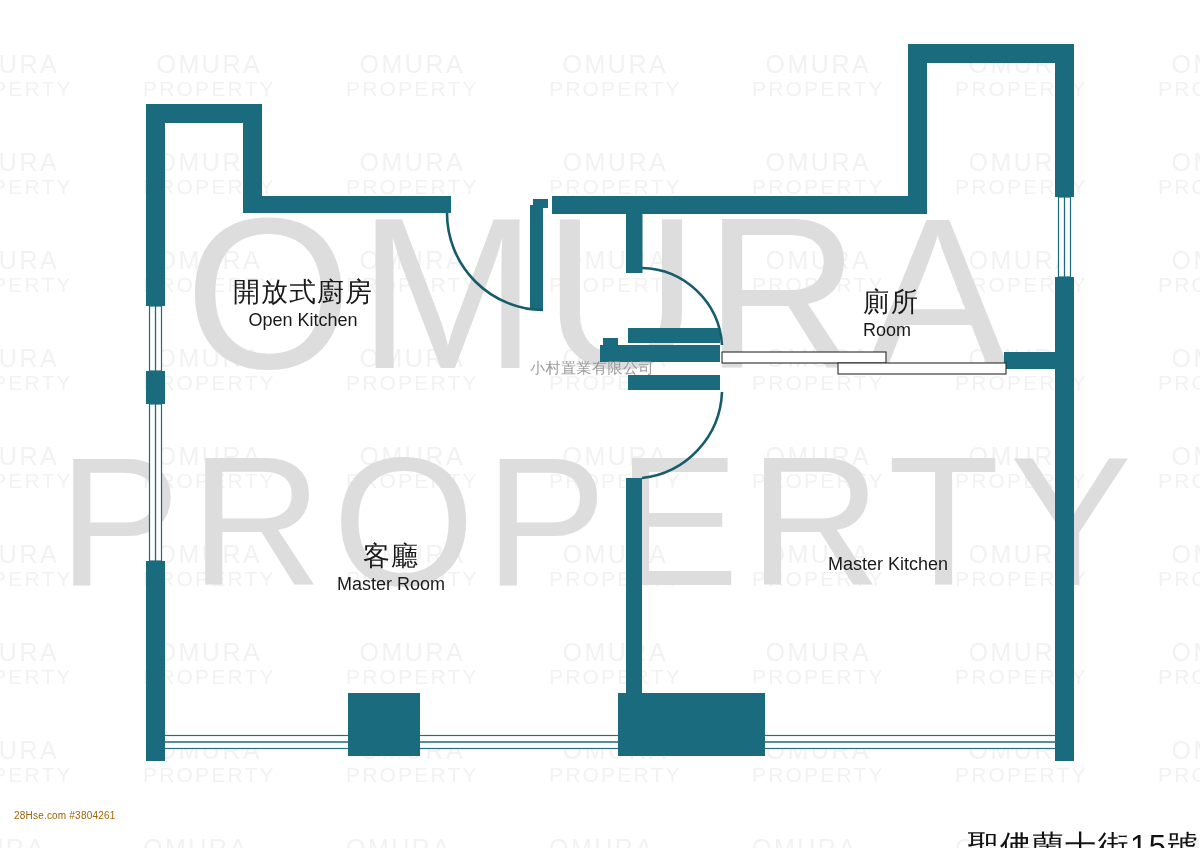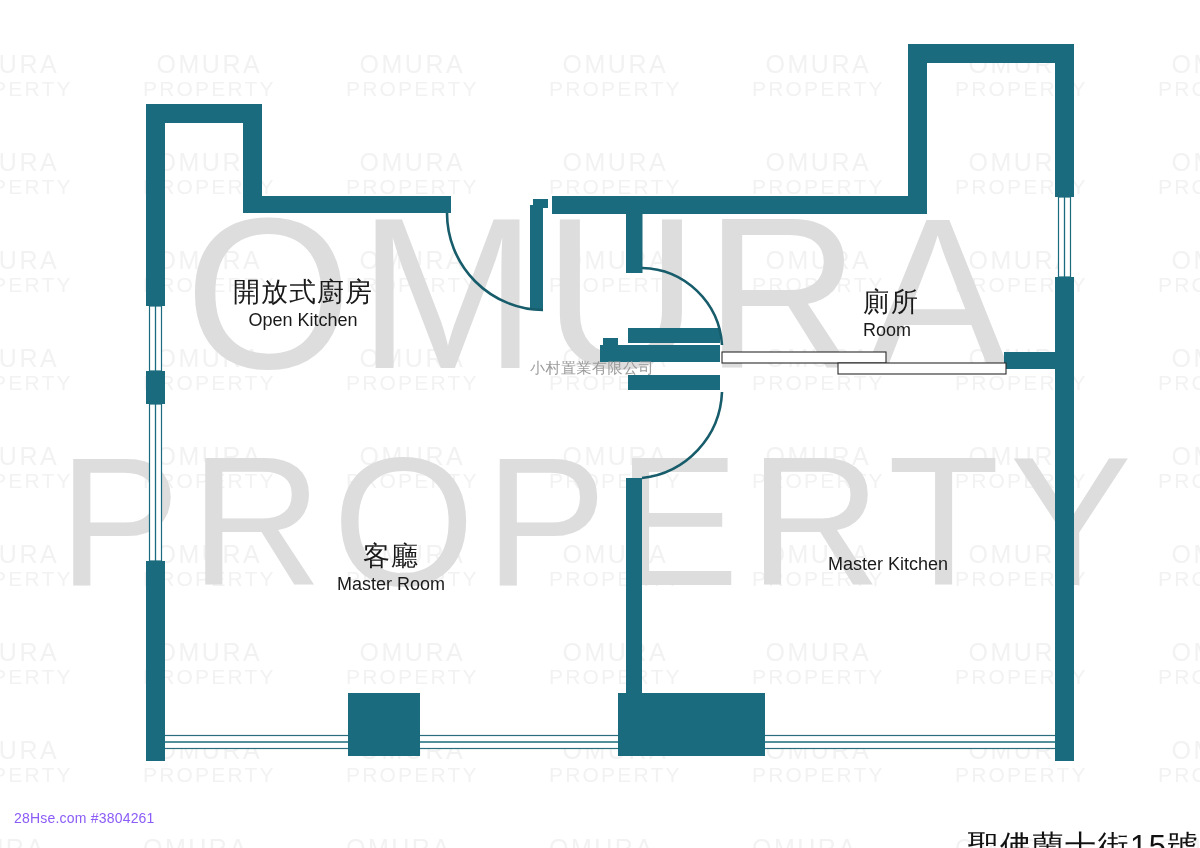--- a/index.html
+++ b/index.html
@@ -102,22 +102,22 @@
     color: #111111;
     letter-spacing: 1.5px;
     font-weight: 400;
     white-space: nowrap;
     margin-top: 37px;
   }
 
   .credit {
     position: absolute;
     z-index: 6;
-    font-size: 14px;
-    color: #8b5cf6;
+    font-size: 10px;
+    color: #a16207;
     letter-spacing: 0.2px;
     white-space: nowrap;
   }
 </style>
 </head>
 <body>
 
 <div id="stage">
 
   <div class="wm-tiles" id="wm-tiles">

